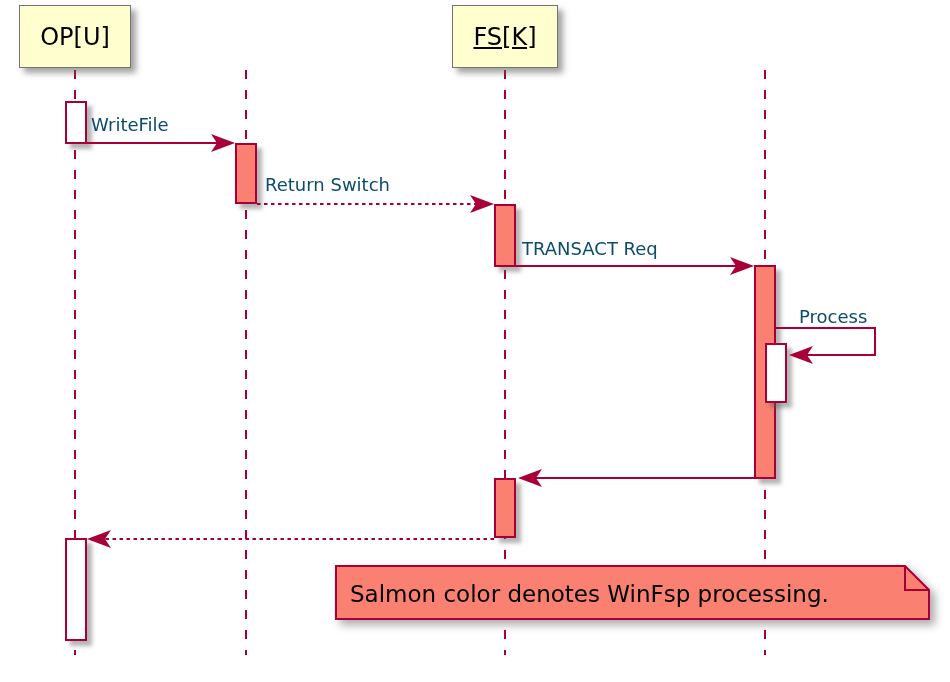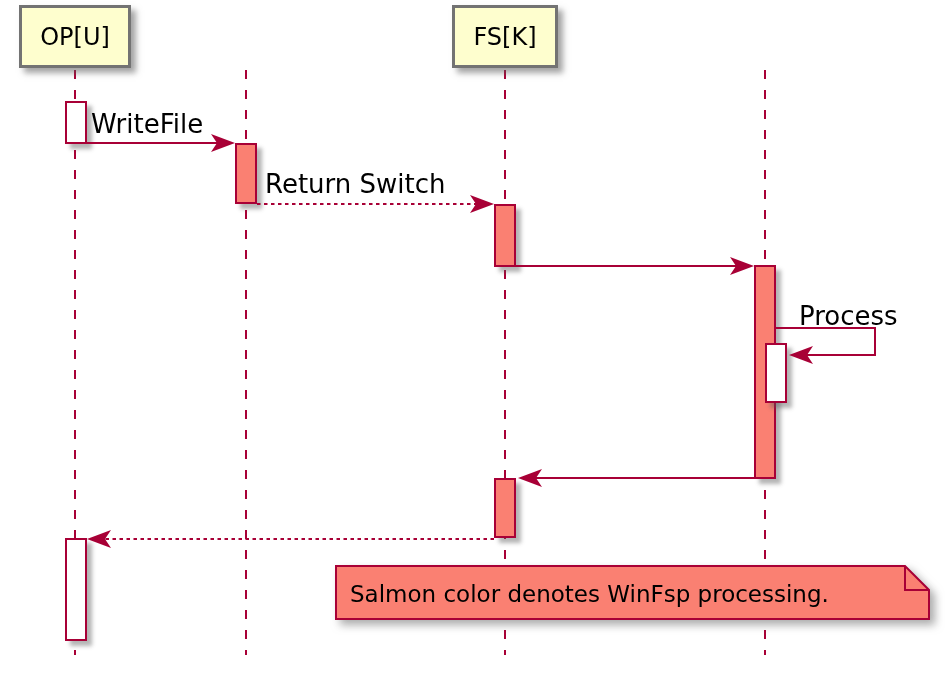--- a/index.html
+++ b/index.html
@@ -10,40 +10,40 @@
     font-family:"DejaVu Sans","Liberation Sans",sans-serif;
     overflow:hidden;
   }
   svg{position:absolute;left:0;top:0;overflow:visible;}
   .layer{position:absolute;left:0;top:0;width:950px;height:682px;}
 
   .participant{
     position:absolute;
     height:63px;
     background:#FEFECE;
-    border:3px solid #737373;
+    border:1px solid #737373;
     box-sizing:border-box;
     display:flex;align-items:center;justify-content:center;
     font-size:24px;color:#000000;
     box-shadow:5px 5px 6px rgba(90,90,90,0.55);
   }
 
   .activation{
     position:absolute;
     width:22px;
     border:2px solid #A80036;
     box-sizing:border-box;
     box-shadow:5px 5px 4px rgba(90,90,90,0.45);
   }
   .activation.salmon{background:#FA8072;}
   .activation.plain{background:#FFFFFF;}
 
   .msg-label{
     position:absolute;
-    font-size:26px;color:#000000;
+    font-size:18px;color:#0c4a6e;
     white-space:nowrap;
     line-height:25px;
   }
 
   .note-svg{
     filter:drop-shadow(5px 5px 4px rgba(90,90,90,0.5));
   }
   .note-text{
     font-size:23px;
     fill:#000000;
@@ -57,21 +57,21 @@
   <svg class="layer" width="950" height="682">
     <line x1="75" y1="70" x2="75" y2="655" stroke="#A80036" stroke-width="2" stroke-dasharray="9,11"></line>
     <line x1="246" y1="70" x2="246" y2="655" stroke="#A80036" stroke-width="2" stroke-dasharray="9,11"></line>
     <line x1="505" y1="70" x2="505" y2="655" stroke="#A80036" stroke-width="2" stroke-dasharray="9,11"></line>
     <line x1="765" y1="70" x2="765" y2="655" stroke="#A80036" stroke-width="2" stroke-dasharray="9,11"></line>
   </svg>
 
   <div class="participant" style="left:19px;top:5px;width:112px;">
     <span>OP[U]</span>
   </div>
-  <div class="participant" style="left:452px;top:5px;width:106px;">
+  <div class="participant" style="left:452px;top:5px;width:106px;text-decoration:underline;">
     <span>FS[K]</span>
   </div>
 
   <div class="activation plain" style="left:65px;top:101px;height:43px;"></div>
   <div class="activation salmon" style="left:235px;top:143px;height:61px;"></div>
   <div class="activation salmon" style="left:494px;top:204px;height:63px;"></div>
   <div class="activation salmon" style="left:754px;top:265px;height:214px;"></div>
   <div class="activation plain" style="left:765px;top:343px;height:60px;"></div>
   <div class="activation salmon" style="left:494px;top:478px;height:60px;"></div>
   <div class="activation plain" style="left:65px;top:538px;height:103px;"></div>
@@ -92,20 +92,21 @@
 
     <line x1="754" y1="478" x2="531" y2="478" stroke="#A80036" stroke-width="2"></line>
     <polygon points="518,478 542,469 536,478 542,487" fill="#A80036"></polygon>
 
     <line x1="494" y1="539" x2="100" y2="539" stroke="#A80036" stroke-width="2" stroke-dasharray="3.5,3.5"></line>
     <polygon points="87,539 111,530 105,539 111,548" fill="#A80036"></polygon>
   </svg>
 
   <div class="msg-label" style="left:91px;top:112px;">WriteFile</div>
   <div class="msg-label" style="left:265px;top:172px;">Return Switch</div>
+  <div class="msg-label" style="left:522px;top:236px;">TRANSACT Req</div>
   <div class="msg-label" style="left:799px;top:304px;">Process</div>
 
   <svg class="note-svg" style="left:335px;top:565px;" width="605" height="62">
     <path d="M1,1 H570 L594,25 V54 H1 Z" fill="#FA8072" stroke="#A80036" stroke-width="2"></path>
     <path d="M570,1 V25 H594" fill="none" stroke="#A80036" stroke-width="2"></path>
     <text x="15" y="37" class="note-text">Salmon color denotes WinFsp processing.</text>
   </svg>
 
 </div>
 

